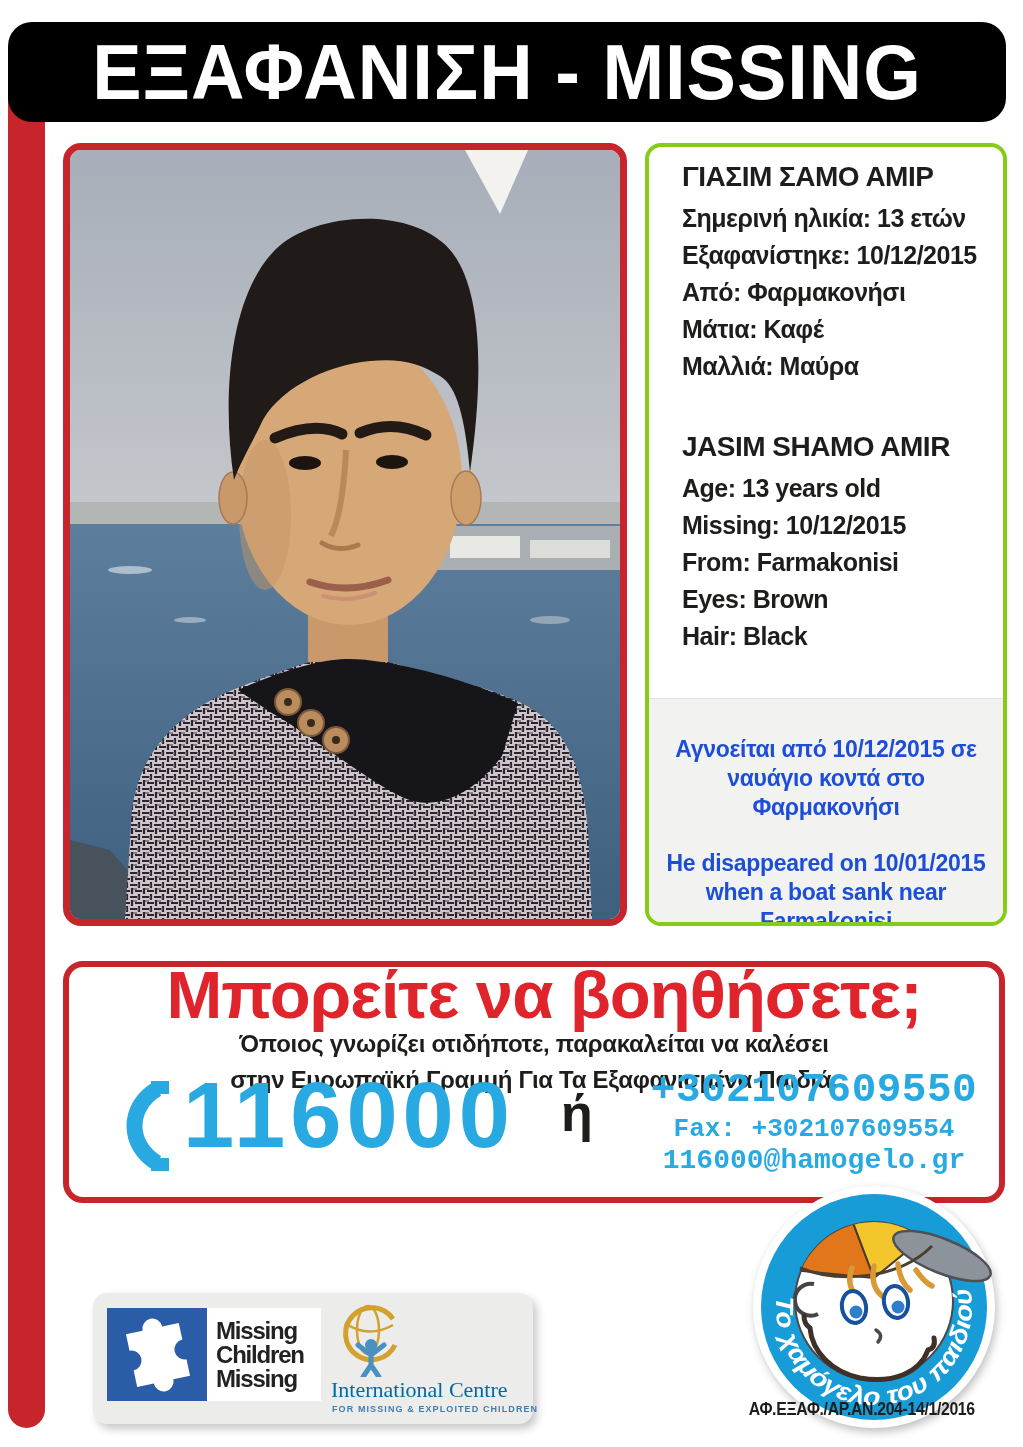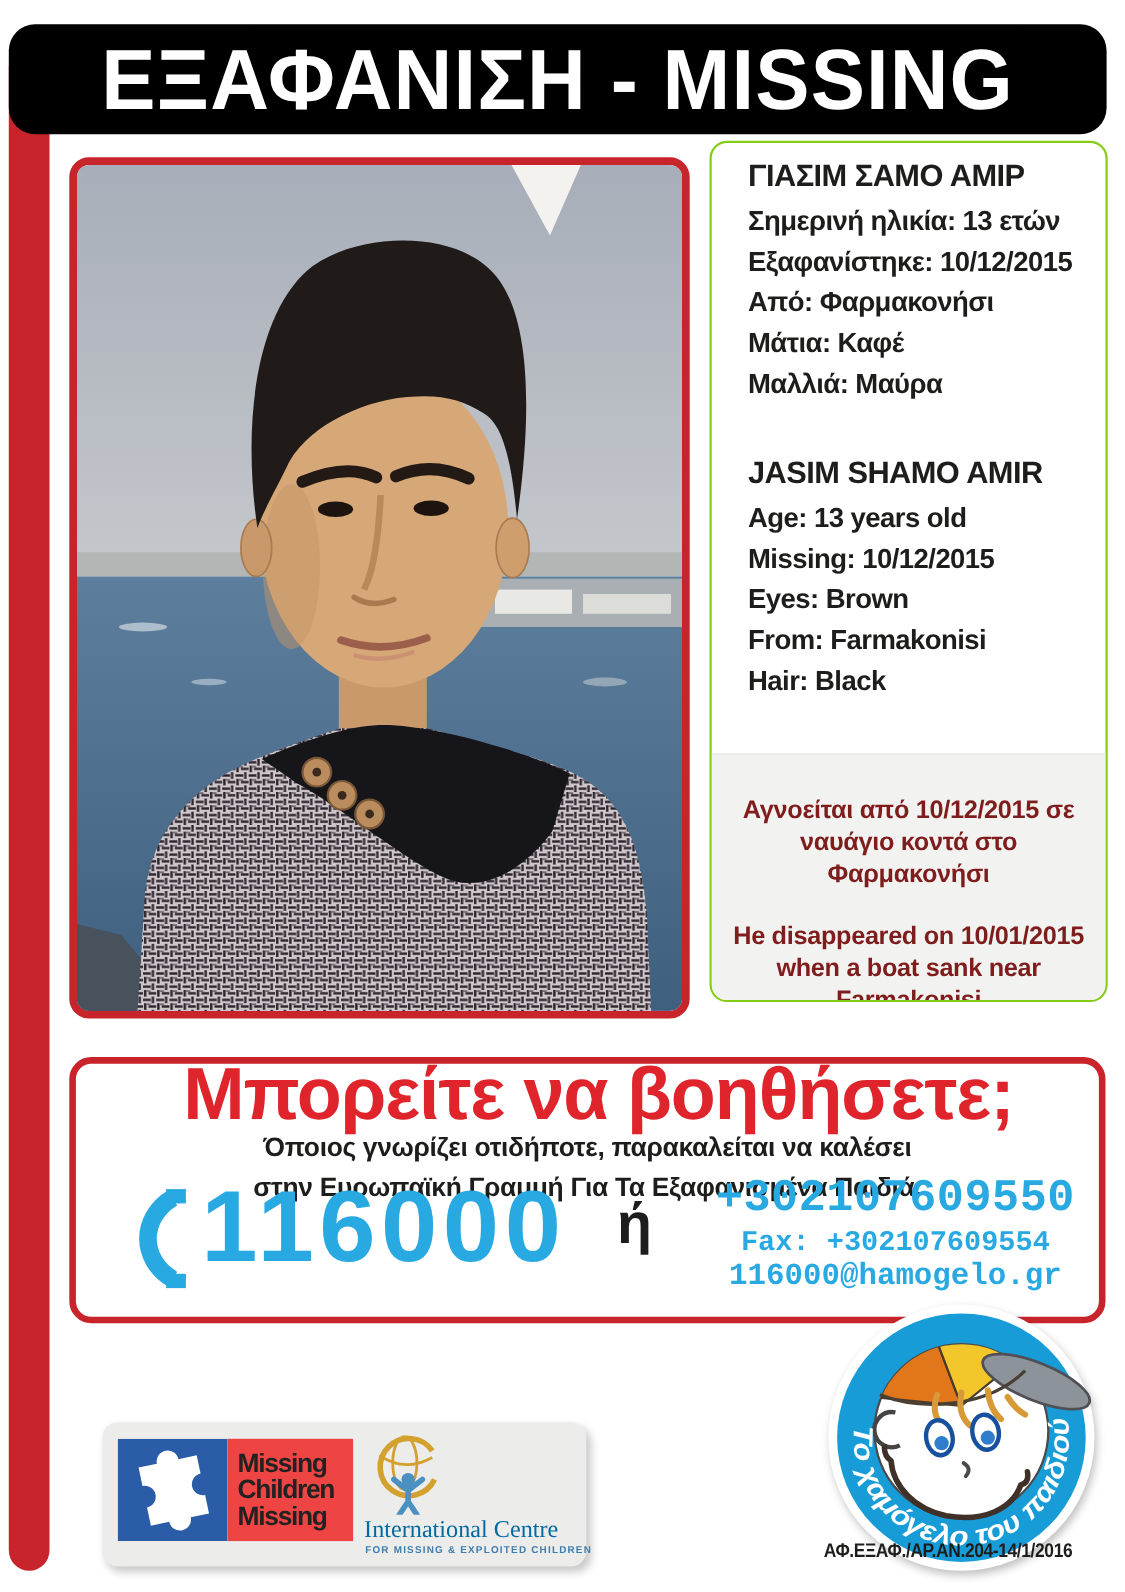--- a/index.html
+++ b/index.html
@@ -23,37 +23,37 @@
   }
   
   .photo-box{
     position:absolute; left:63px; top:143px; width:564px; height:783px;
     box-sizing:border-box; border:7px solid #c8242b; border-radius:18px;
     background:#fff; overflow:hidden;
   }
   .photo-box svg{display:block; width:100%; height:100%;}
   
   .info-panel{
-    position:absolute; left:645px; top:128px; width:362px; height:783px;
-    box-sizing:border-box; border:2px solid #84cc16; border-radius:16px;
+    position:absolute; left:645px; top:143px; width:362px; height:783px;
+    box-sizing:border-box; border:4px solid #84cc16; border-radius:16px;
     background:#ffffff; overflow:hidden;
   }
   .info-block{position:absolute; left:33px; right:8px; color:#1d1d1b;}
   .info-block .p-name{font-size:28px; font-weight:bold; letter-spacing:-0.5px; margin:0 0 7px 0;}
   .info-block .p-line{font-size:25px; font-weight:bold; letter-spacing:-0.5px; line-height:37px; white-space:nowrap;}
   .greek-block{top:14px;}
   .english-block{top:284px;}
   .note-section{
     position:absolute; left:0; right:0; bottom:0; height:224px;
     background:#f2f2f1; border-top:1px solid #e2e2e0;
     text-align:center; padding-top:36px; box-sizing:border-box;
   }
   .note-section p{
     margin:0 auto 27px auto; max-width:322px;
-    font-size:23px; font-weight:bold; color:#7f1d1d; line-height:29px; letter-spacing:-0.3px;
+    font-size:23px; font-weight:bold; color:#1d4ed8; line-height:29px; letter-spacing:-0.3px;
   }
   
   .help-box{
     position:absolute; left:63px; top:961px; width:942px; height:242px;
     box-sizing:border-box; border:6px solid #c8242b; border-radius:20px;
     background:#ffffff;
   }
   .help-title{
     text-align:center; margin-top:-4px; font-size:67px; line-height:64px;
     font-weight:bold; color:#e0242c; letter-spacing:-1px;margin-left:20px;
@@ -77,21 +77,21 @@
     filter:drop-shadow(2px 4px 4px rgba(0,0,0,0.25));
   }
   
   .logos-bar{
     position:absolute; left:93px; top:1293px; width:440px; height:131px;
     background:#ececeb; border-radius:14px;
     box-shadow:4px 5px 8px rgba(0,0,0,0.22);
   }
   .mce-square{position:absolute; left:14px; top:15px; width:100px; height:93px;}
   .mce-textbox{
-    position:absolute; left:114px; top:15px; width:114px; height:93px; background:#ef4444;
+    position:absolute; left:114px; top:15px; width:114px; height:93px; background:#ffffff;
     padding:11px 10px 0 9px; box-sizing:border-box;
   }
   .mce-textbox div{
     font-size:24px; line-height:24px; font-weight:bold; color:#222221; letter-spacing:-1.2px;
   }
   .icmec-globe{position:absolute; left:242px; top:10px; width:72px; height:74px;}
   .icmec-title{
     position:absolute; left:238px; top:84px; width:196px; text-align:left;
     font-family:"Liberation Serif",serif; font-size:22px; color:#0369a1; white-space:nowrap;
   }
@@ -186,22 +186,22 @@
       <div class="p-line">Σημερινή ηλικία: 13 ετών</div>
       <div class="p-line">Εξαφανίστηκε: 10/12/2015</div>
       <div class="p-line">Από: Φαρμακονήσι</div>
       <div class="p-line">Μάτια: Καφέ</div>
       <div class="p-line">Μαλλιά: Μαύρα</div>
     </div>
     <div class="info-block english-block">
       <p class="p-name">JASIM SHAMO AMIR</p>
       <div class="p-line">Age: 13 years old</div>
       <div class="p-line">Missing: 10/12/2015</div>
+      <div class="p-line">From: Farmakonisi</div>
       <div class="p-line">Eyes: Brown</div>
-      <div class="p-line">From: Farmakonisi</div>
       <div class="p-line">Hair: Black</div>
     </div>
     <div class="note-section">
       <p>Αγνοείται από 10/12/2015 σε ναυάγιο κοντά στο Φαρμακονήσι</p>
       <p>He disappeared on 10/01/2015 when a boat sank near Farmakonisi</p>
     </div>
   </div>
 
   <div class="help-box">
     <div class="help-title">Μπορείτε να βοηθήσετε;</div>

